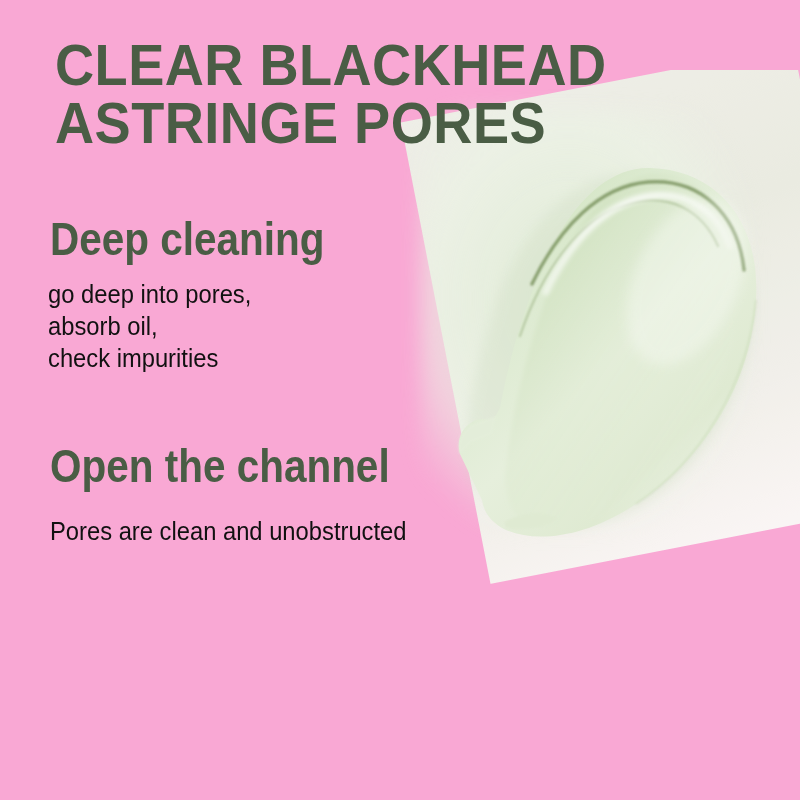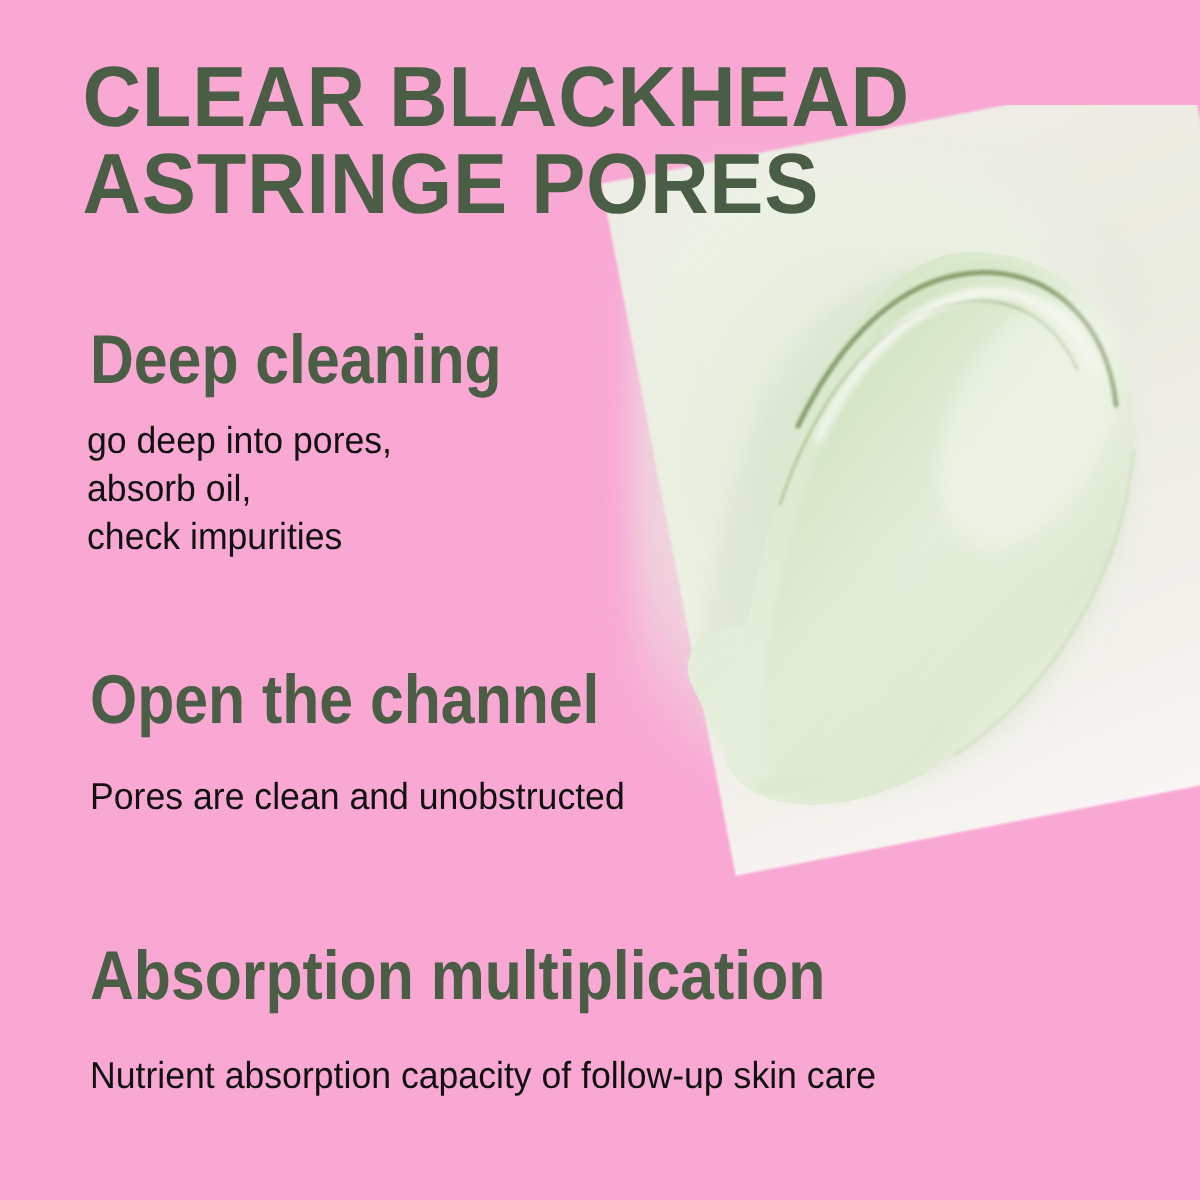--- a/index.html
+++ b/index.html
@@ -76,21 +76,21 @@
     color: #4a5d45;
     font-size: 57px;
     line-height: 1.02;
     font-weight: bold;
     letter-spacing: 0.5px;
     transform: scaleX(0.95);
     transform-origin: left top;
     white-space: pre-line;
   }
 
-  .sect { position: absolute; left: 60px; }
+  .sect { position: absolute; left: 50px; }
 
   .sect-title {
     color: #4a5d45;
     font-weight: bold;
     font-size: 46px;
     line-height: 1.0;
     transform: scaleX(0.88);
     transform-origin: left top;
     white-space: nowrap;
   }
@@ -214,18 +214,14 @@
     <div class="sect-body">go deep into pores,
 absorb oil,
 check impurities</div>
   </div>
 
   <div class="sect" id="sect-2">
     <div class="sect-title">Open the channel</div>
     <div class="sect-body">Pores are clean and unobstructed</div>
   </div>
 
-  <div class="sect" id="sect-3">
-    <div class="sect-title">Absorption multiplication</div>
-    <div class="sect-body">Nutrient absorption capacity of follow-up skin care</div>
-  </div>
 
 </div>
 
 </body></html>

